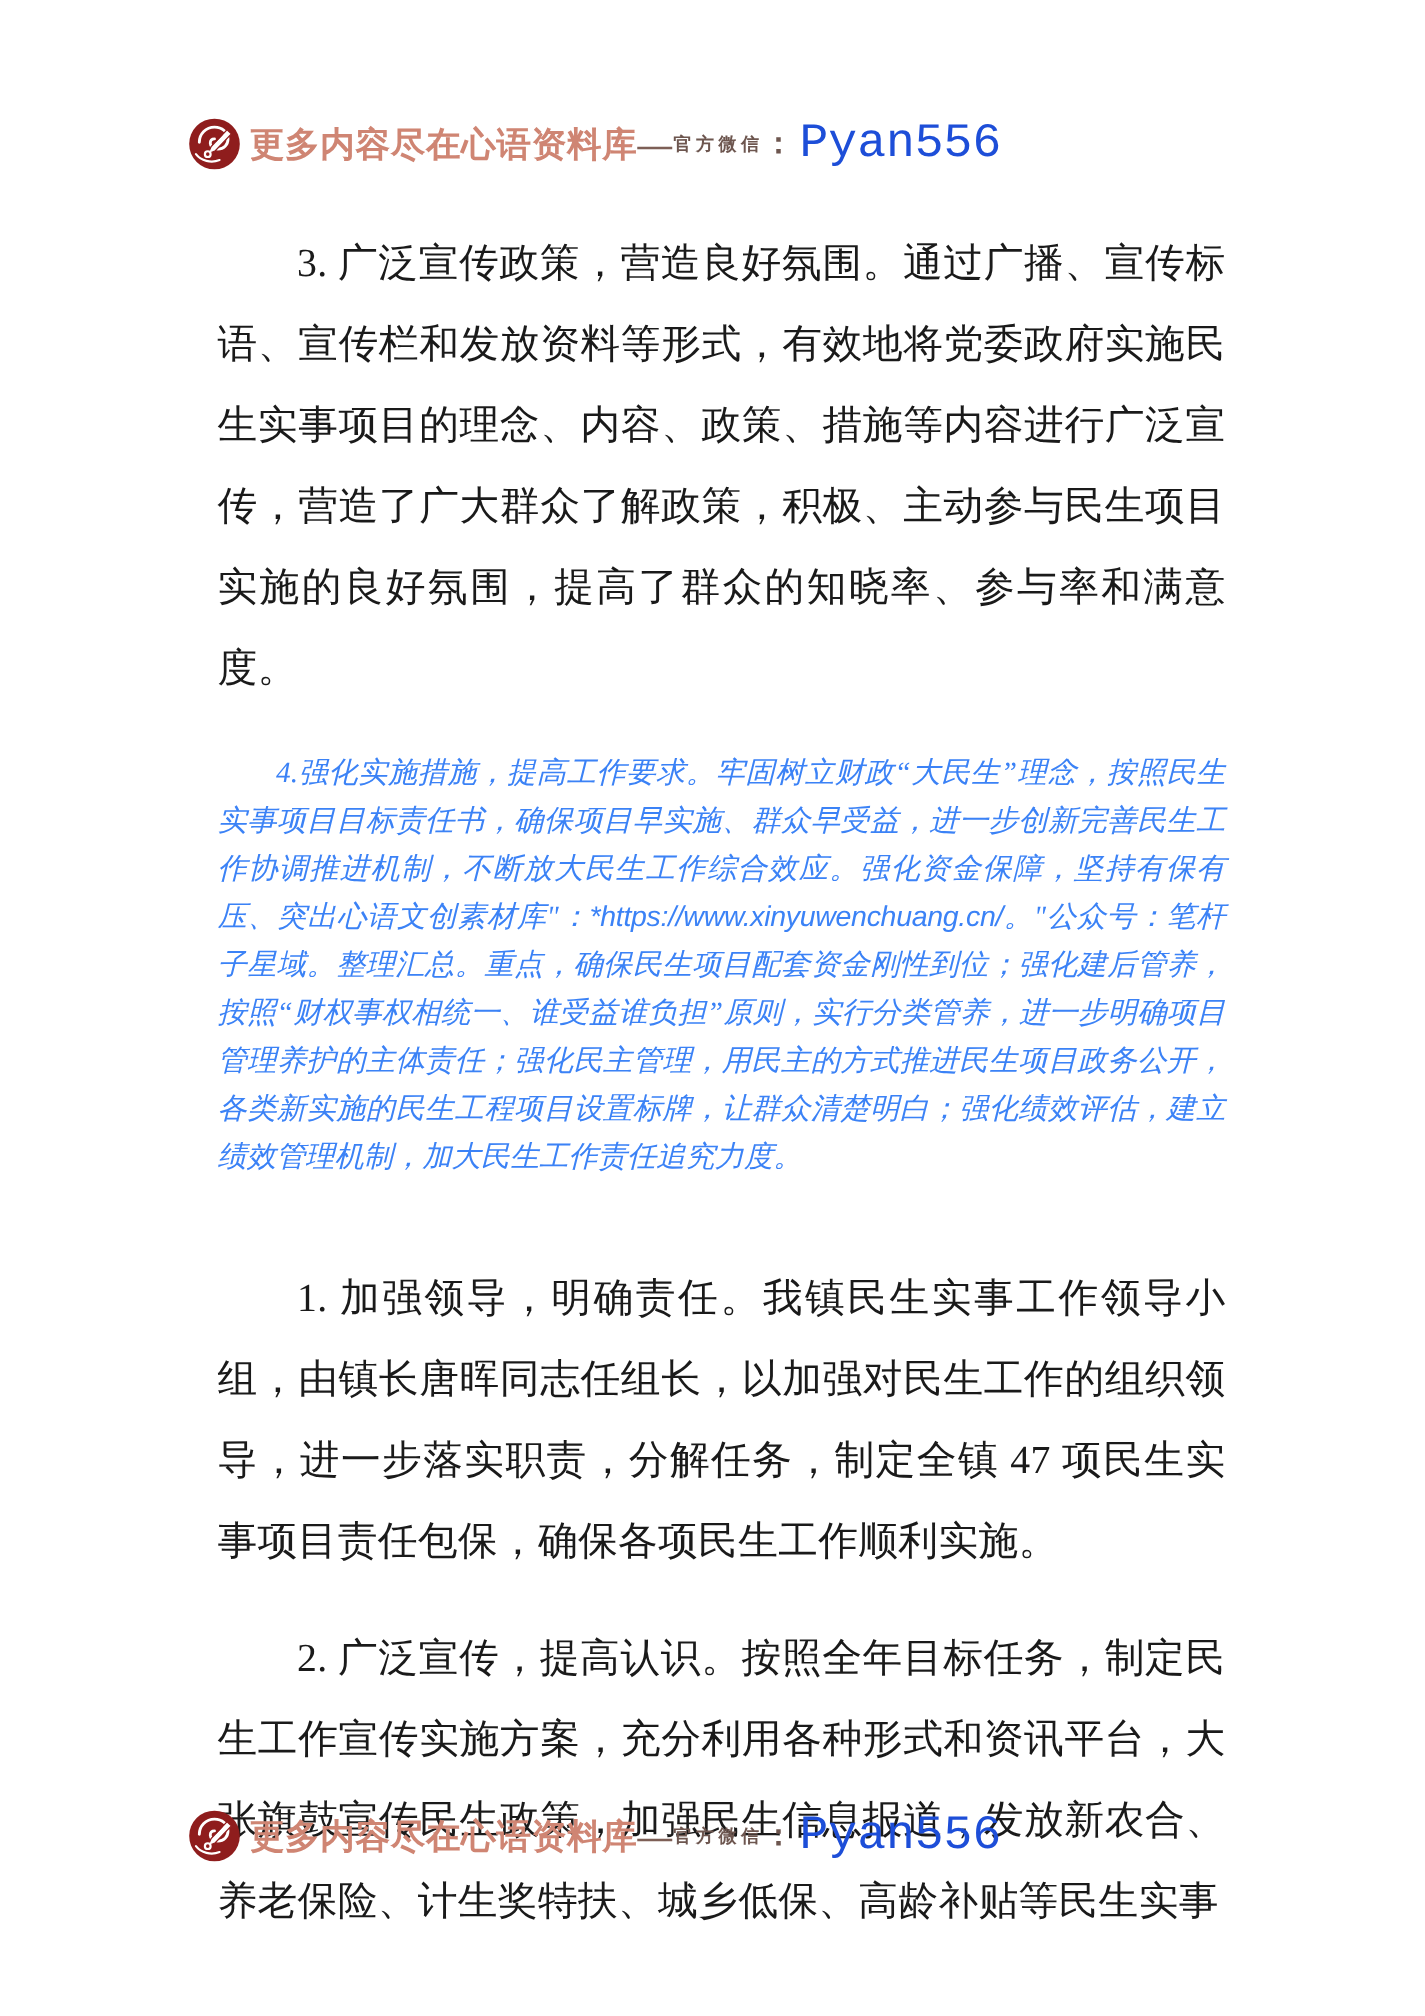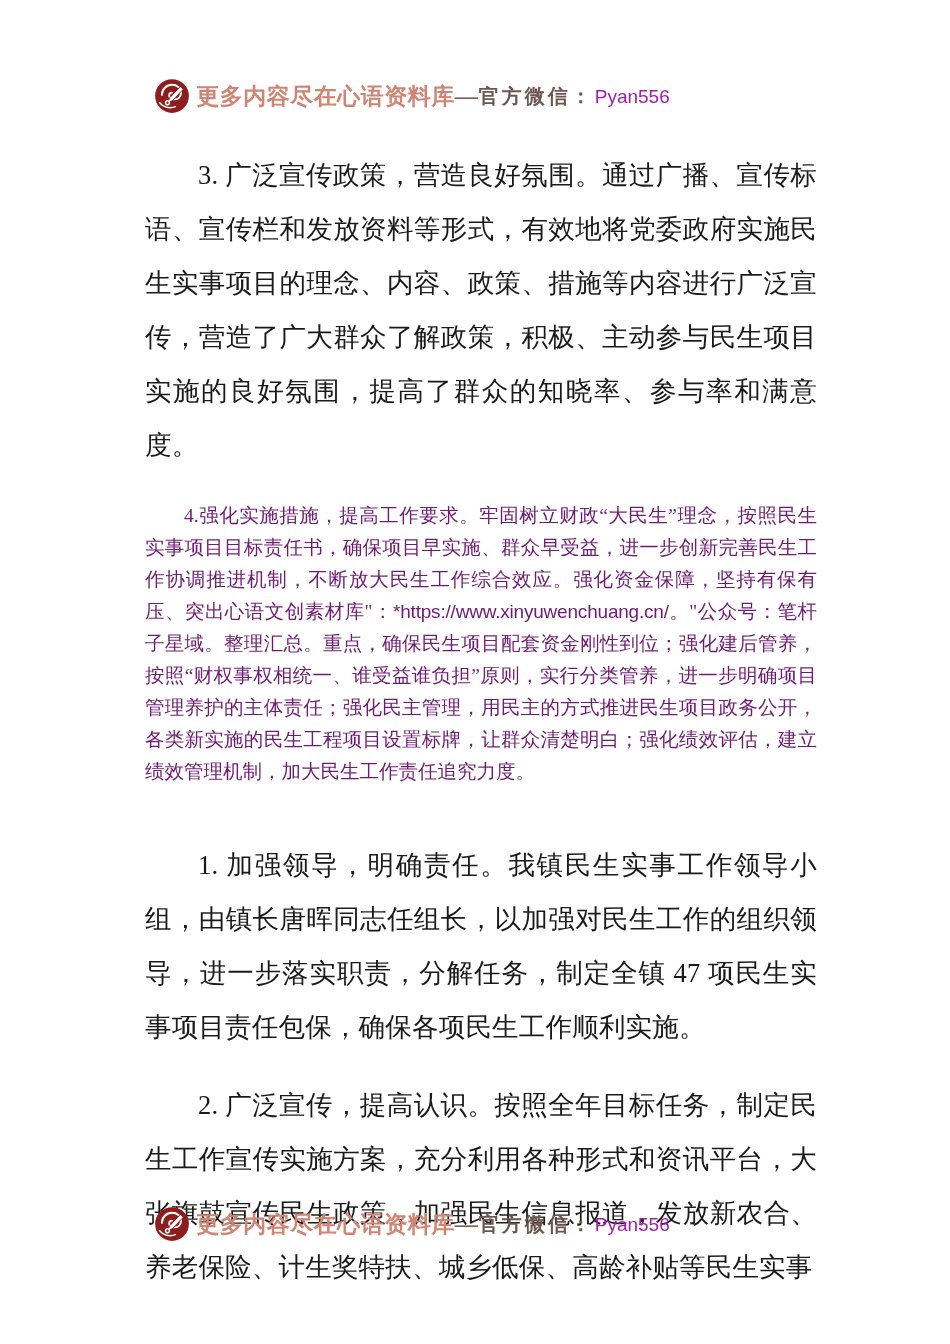--- a/index.html
+++ b/index.html
@@ -18,21 +18,21 @@
 
   .page {
     position: absolute;
     inset: 0;
     background: #ffffff;
   }
 
   
   .banner {
     position: absolute;
-    left: 16px;
+    left: 0;
     width: 792px;
     display: flex;
     align-items: center;
     justify-content: center;
     gap: 0px;
     white-space: nowrap;
   }
   .banner-top { top: 78px; }
   .banner-bottom { top: 1206px; }
 
@@ -54,39 +54,39 @@
   }
   .banner-dash {
     font-family: "Liberation Serif", "DejaVu Serif", serif;
     font-size: 23px;
     font-weight: 700;
     color: #7d5f56;
     line-height: 1;
   }
   .banner-sub {
     font-family: "Liberation Serif", "DejaVu Serif", serif;
-    font-size: 20px;
+    font-size: 12px;
     font-weight: 700;
     color: #6d564f;
     letter-spacing: 3px;
     line-height: 1;
     margin-left: 1px;
   }
   .banner-colon {
     font-family: "Liberation Serif", "DejaVu Serif", serif;
     font-size: 20px;
     font-weight: 700;
     color: #6d564f;
     line-height: 1;
   }
   .banner-wechat {
-    font-family: Liberation Sans, sans-serif;
-    font-size: 19px;
+    font-family: Liberation Mono, monospace;
+    font-size: 32px;
     font-weight: 400;
-    color: #a21caf;
+    color: #1d4ed8;
     line-height: 1;
     margin-left: 4px;
   }
 
   
   .content {
     position: absolute;
     left: 145px;
     top: 148px;
     width: 672px;
@@ -105,21 +105,22 @@
   }
 
   .para-small {
     font-family: "Liberation Serif", "DejaVu Serif", serif;
     font-size: 19.5px;
     line-height: 32px;
     text-align: justify;
     text-justify: inter-ideograph;
     text-indent: 2em;
     margin: 0;
-    color: #701a75;
+    color: #3b82f6;
+    font-style: italic;
   }
   .para-small .url {
     font-family: "Liberation Sans", "DejaVu Sans", sans-serif;
     font-size: 19px;
     letter-spacing: -0.2px;
   }
 
   .heading {
     font-family: "Liberation Serif", "DejaVu Serif", serif;
     font-size: 26.5px;

